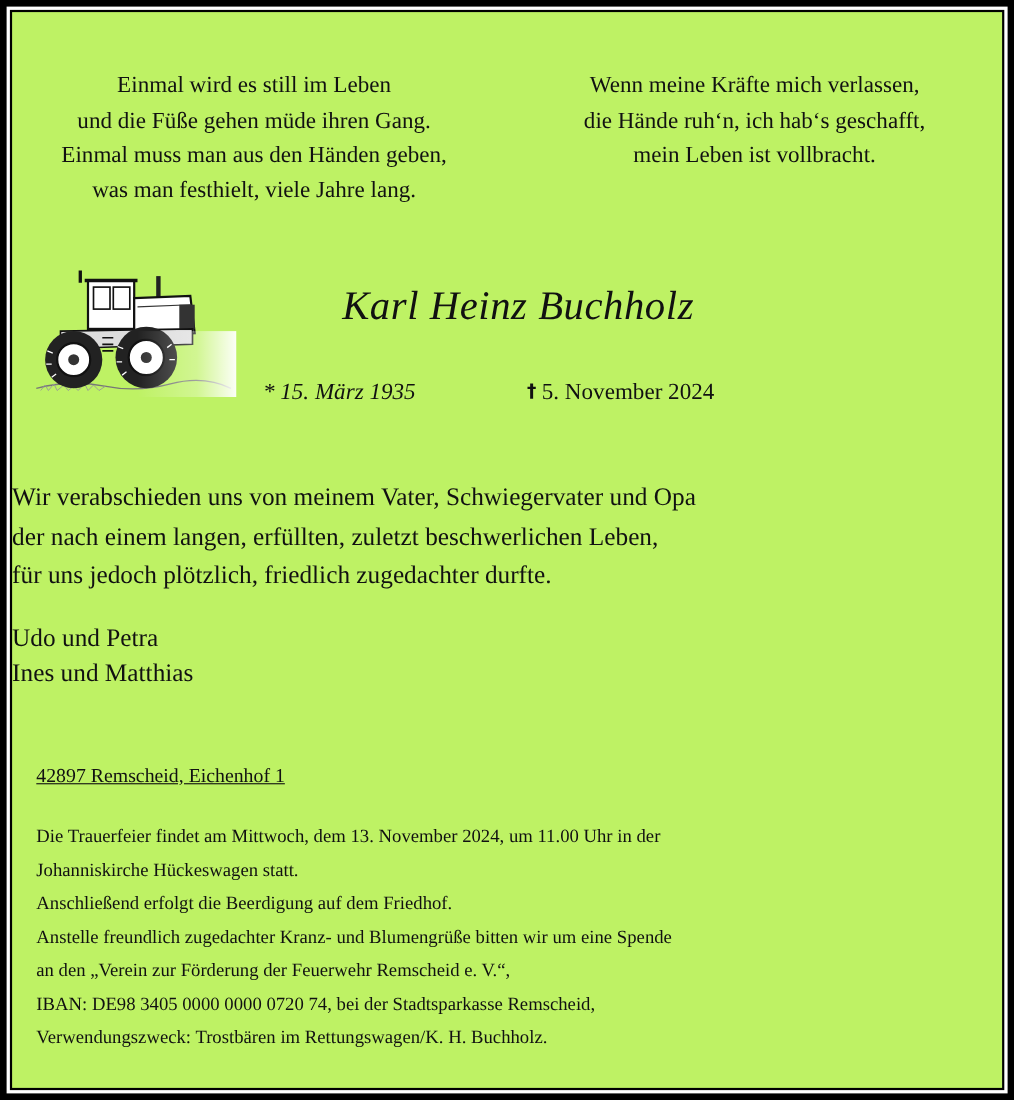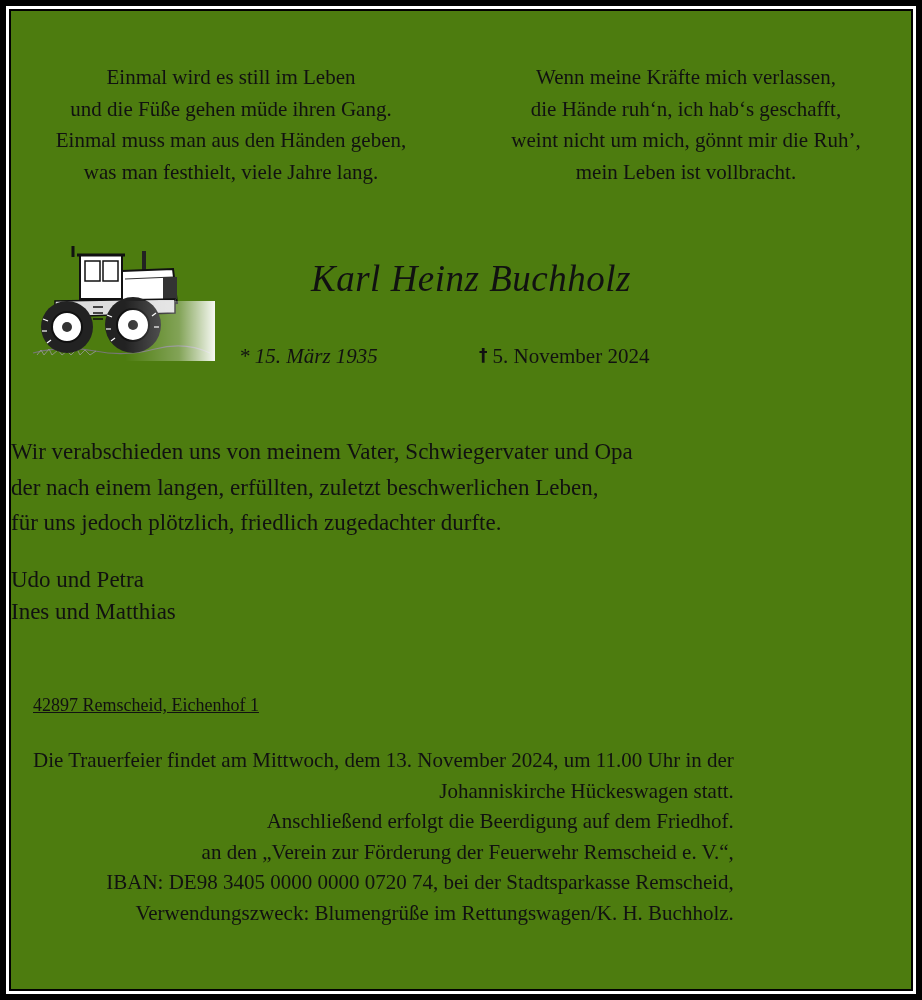--- a/index.html
+++ b/index.html
@@ -30,21 +30,21 @@
     .inner-frame {
       position: absolute;
       left: 9px; top: 9px;
       width: 904px; height: 982px;
       background: #000;
     }
     .page {
       position: absolute;
       left: 11px; top: 11px;
       width: 900px; height: 978px;
-      background: #4d7c0f;
+      background: #bef264;
     }
     .poem {
       position: absolute;
       top: 51px;
       text-align: center;
       font-size: 21px;
       line-height: 31.5px;
     }
     .poem-left { left: 10px; width: 420px; }
     .poem-right { left: 460px; width: 430px; }
@@ -103,23 +103,22 @@
       position: absolute;
       left: 22px; top: 679px;
       font-size: 18px;
       line-height: 30px;
       white-space: nowrap;
       text-decoration: underline;
     }
     .details {
       position: absolute;
       left: 22px; top: 734px;
-      font-size: 21px;
+      font-size: 17px;
       line-height: 30.5px;
-      text-align: right;
     }
   </style>
 </head>
 <body>
 
 <div class="outer-frame"></div>
 <div class="white-gap"></div>
 <div class="inner-frame"></div>
 
 <div class="page">
@@ -127,21 +126,20 @@
   <div class="poem poem-left">
     <span class="poem-line">Einmal wird es still im Leben</span>
     <span class="poem-line">und die Füße gehen müde ihren Gang.</span>
     <span class="poem-line">Einmal muss man aus den Händen geben,</span>
     <span class="poem-line">was man festhielt, viele Jahre lang.</span>
   </div>
 
   <div class="poem poem-right">
     <span class="poem-line">Wenn meine Kräfte mich verlassen,</span>
     <span class="poem-line">die Hände ruh‘n, ich hab‘s geschafft,</span>
-    <span class="poem-line">weint nicht um mich, gönnt mir die Ruh’,</span>
     <span class="poem-line">mein Leben ist vollbracht.</span>
   </div>
 
   <div class="tractor">
     <svg width="190" height="120" viewBox="0 0 190 120" xmlns="http://www.w3.org/2000/svg">
       <defs>
         <linearGradient id="fade" x1="0" y1="0" x2="1" y2="0">
           <stop offset="0" stop-color="#fff" stop-opacity="0"></stop>
           <stop offset="0.6" stop-color="#fff" stop-opacity="0.3"></stop>
           <stop offset="1" stop-color="#fff" stop-opacity="0.95"></stop>
@@ -212,18 +210,19 @@
     <span class="block-line">Udo und Petra</span>
     <span class="block-line">Ines und Matthias</span>
   </div>
 
   <div class="address">42897 Remscheid, Eichenhof 1</div>
 
   <div class="details">
     <span class="block-line">Die Trauerfeier findet am Mittwoch, dem 13. November 2024, um 11.00 Uhr in der</span>
     <span class="block-line">Johanniskirche Hückeswagen statt.</span>
     <span class="block-line">Anschließend erfolgt die Beerdigung auf dem Friedhof.</span>
+    <span class="block-line">Anstelle freundlich zugedachter Kranz- und Blumengrüße bitten wir um eine Spende</span>
     <span class="block-line">an den „Verein zur Förderung der Feuerwehr Remscheid e. V.“,</span>
     <span class="block-line">IBAN: DE98 3405 0000 0000 0720 74, bei der Stadtsparkasse Remscheid,</span>
-    <span class="block-line">Verwendungszweck: Blumengrüße im Rettungswagen/K. H. Buchholz.</span>
+    <span class="block-line">Verwendungszweck: Trostbären im Rettungswagen/K. H. Buchholz.</span>
   </div>
 
 </div>
 
 </body></html>

